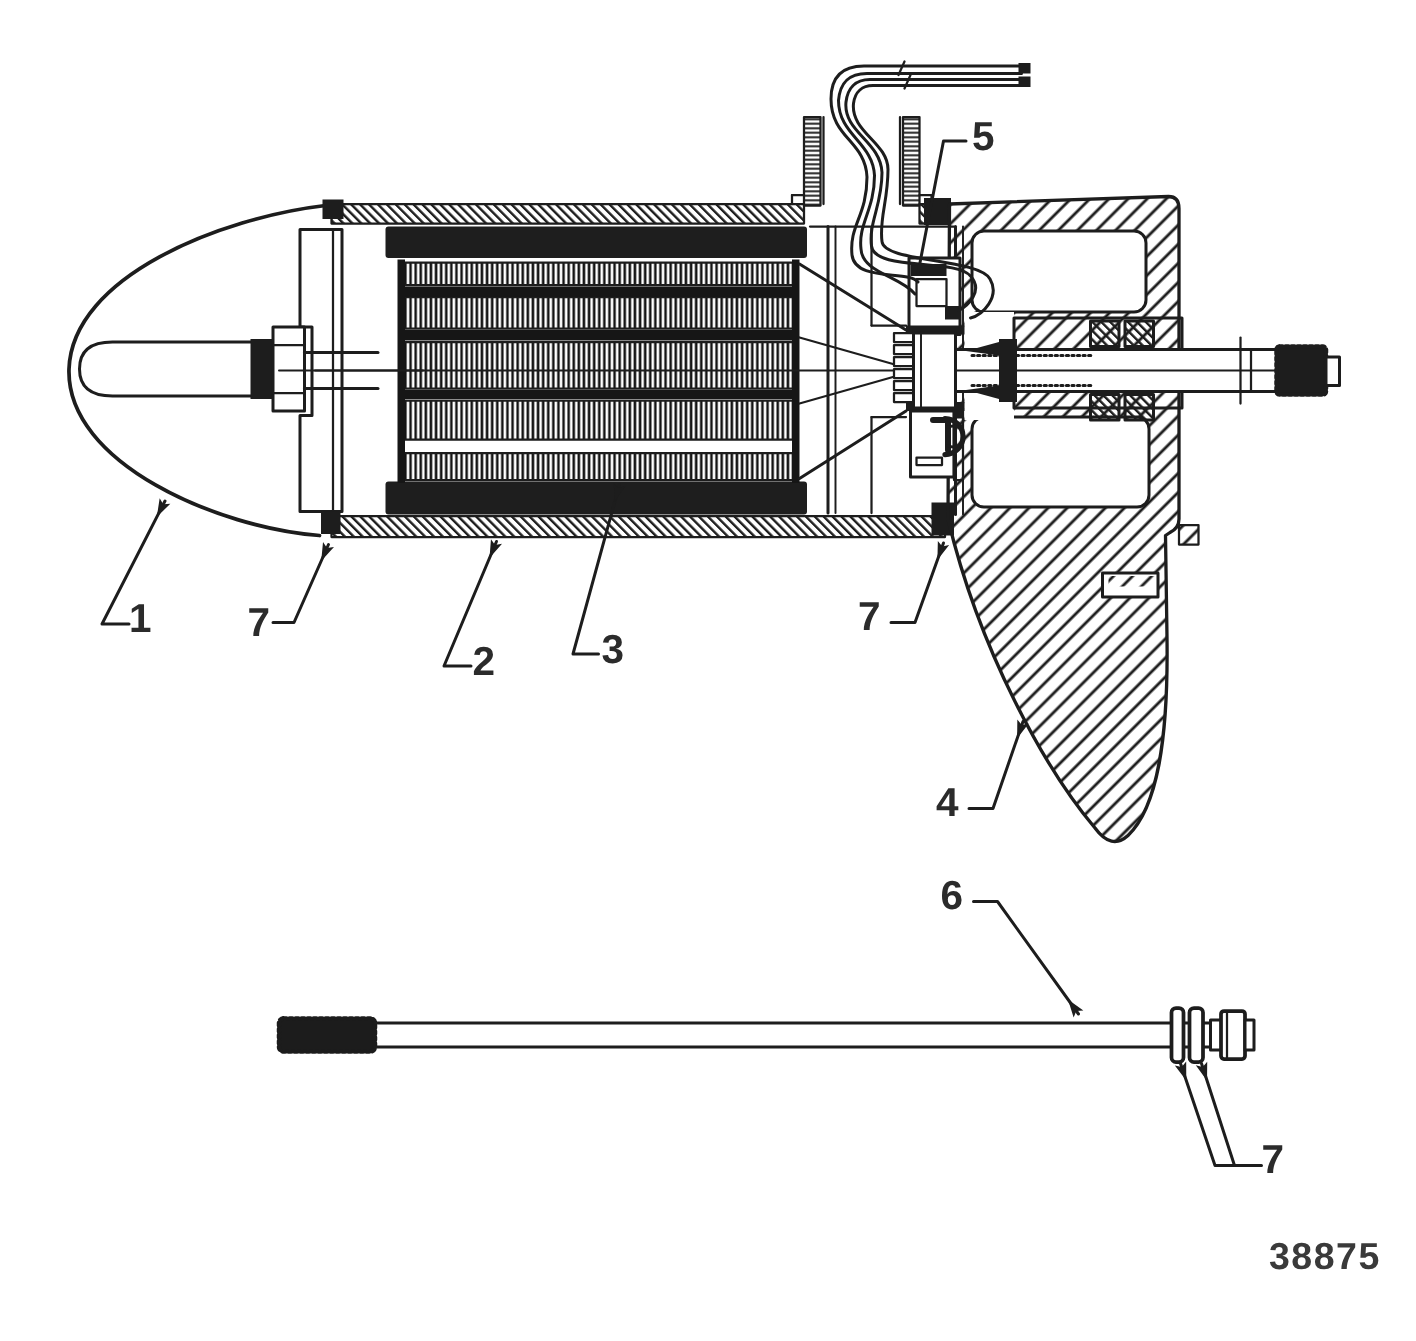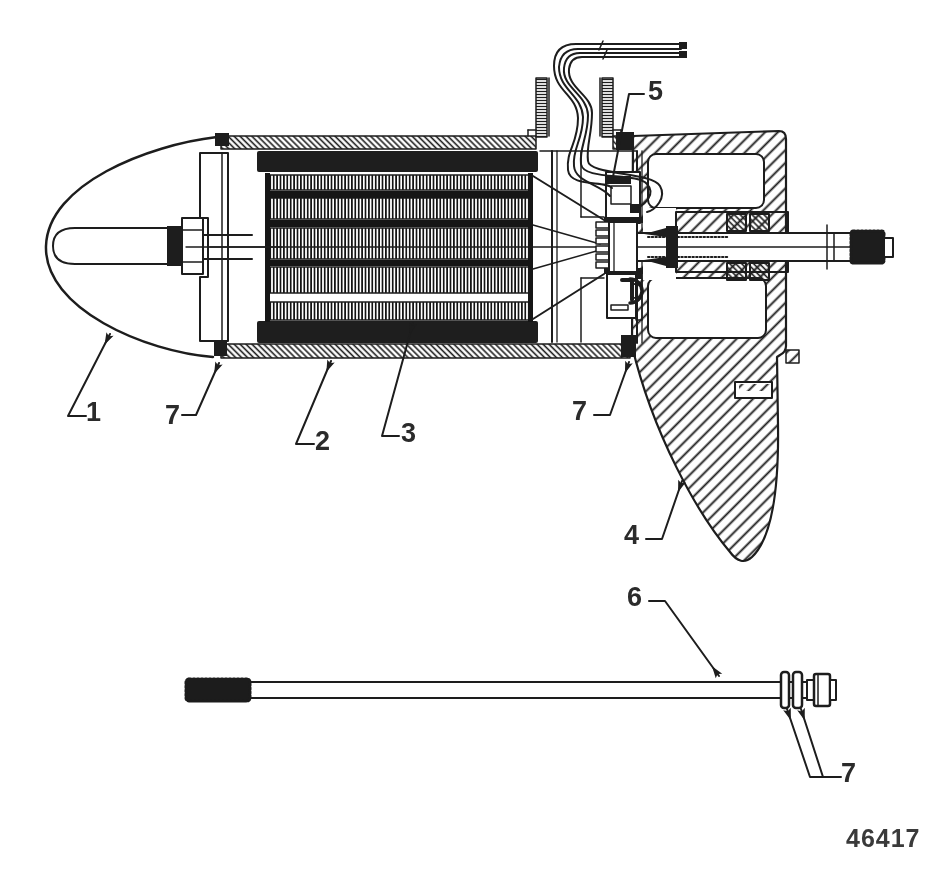--- a/index.html
+++ b/index.html
@@ -248,15 +248,15 @@
 <div class="callout" style="left:86px;top:399px;">1</div>
 <div class="callout" style="left:165px;top:402px;">7</div>
 <div class="callout" style="left:315px;top:428px;">2</div>
 <div class="callout" style="left:401px;top:420px;">3</div>
 <div class="callout" style="left:648px;top:78px;">5</div>
 <div class="callout" style="left:572px;top:398px;">7</div>
 <div class="callout" style="left:624px;top:522px;">4</div>
 <div class="callout" style="left:627px;top:584px;">6</div>
 <div class="callout" style="left:841px;top:760px;">7</div>
 
-<div class="drawing-number" style="left:846px;top:826px;">46417</div>
+<div class="drawing-number" style="left:846px;top:826px;">38875</div>
 
 </div>
 
 </body></html>

